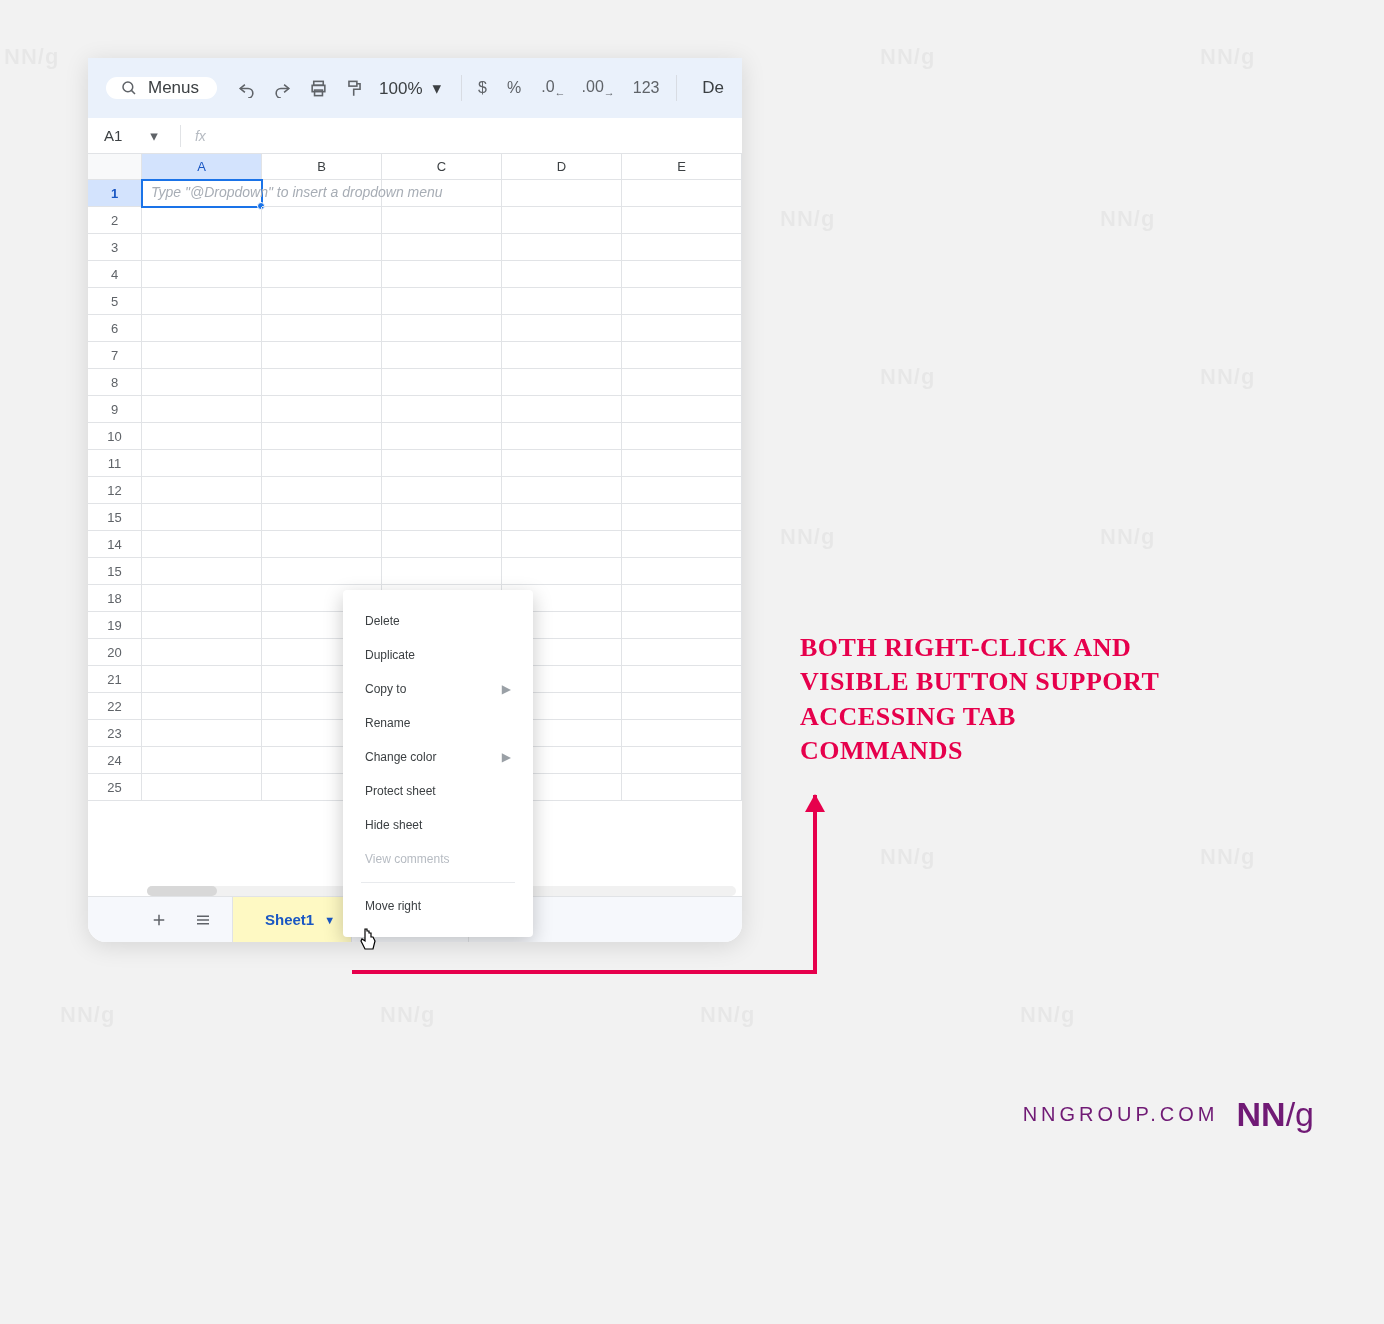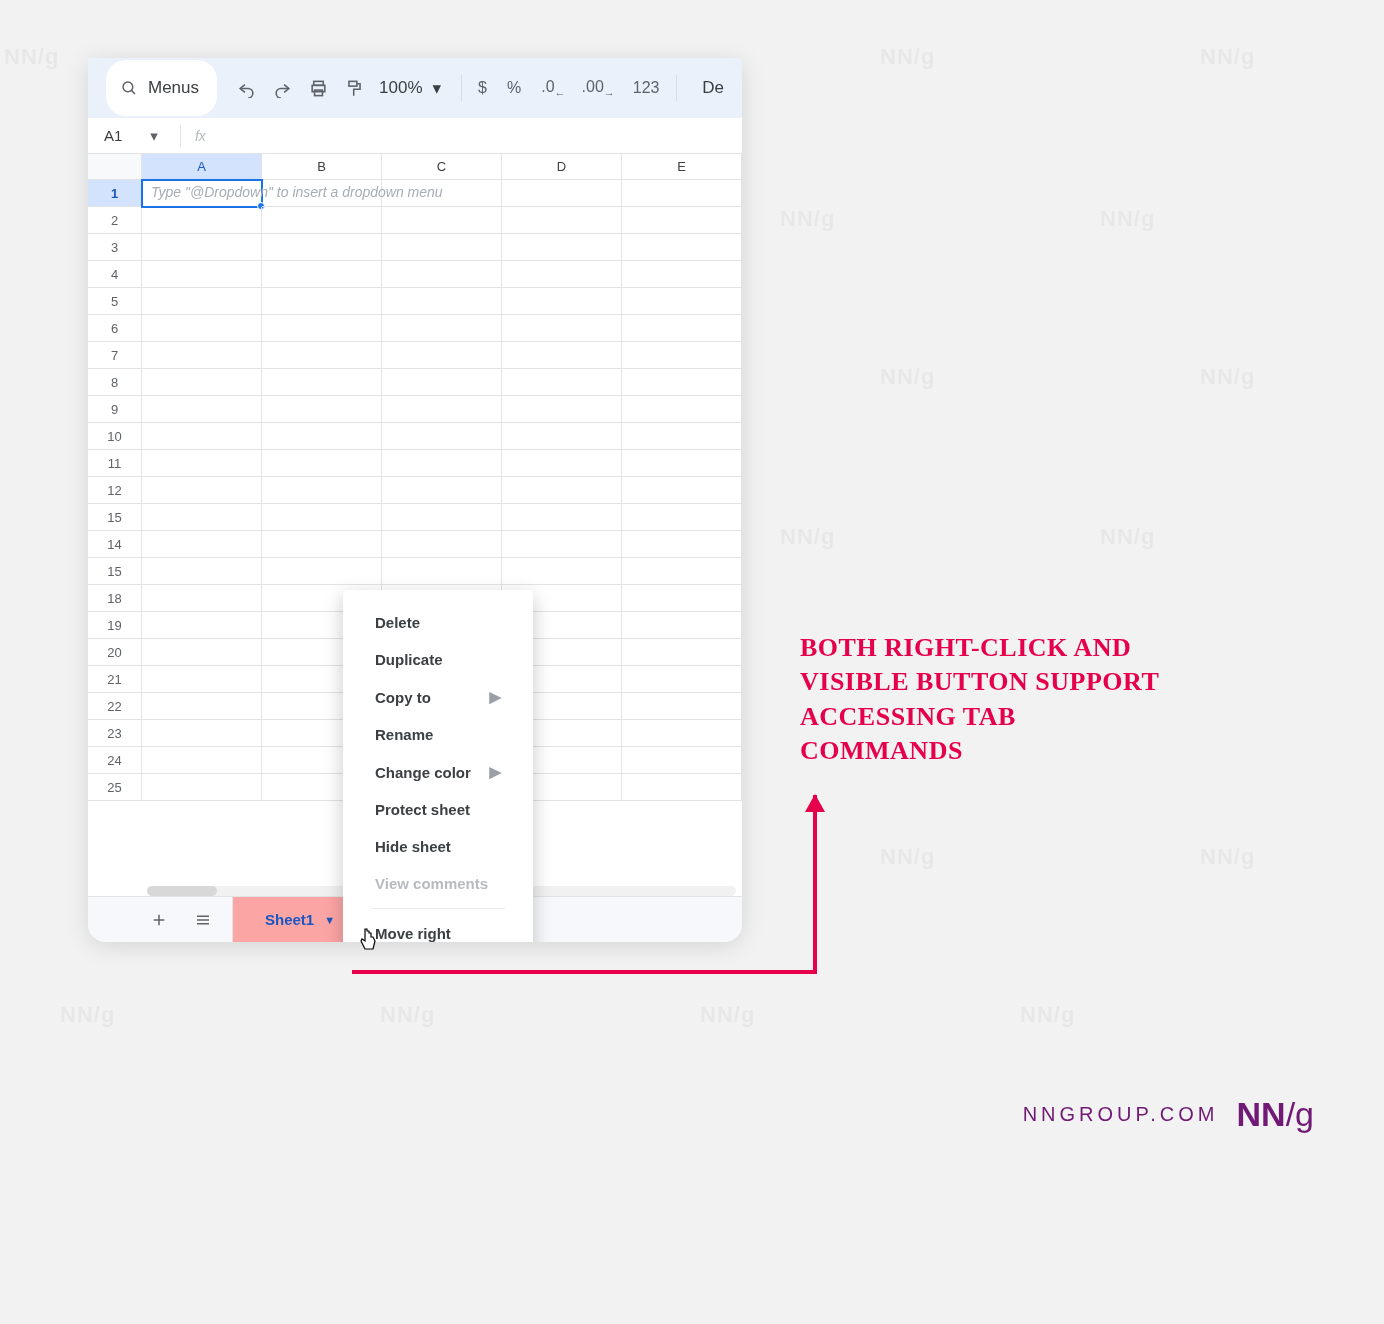--- a/index.html
+++ b/index.html
@@ -41,32 +41,32 @@
     height:60px;
     display:flex;
     align-items:center;
     padding:0 18px;
     gap:6px;
     border-radius:0 0 0 0;
   }
   .menus-pill {
     display:flex; align-items:center; gap:10px;
     background:#fff; border-radius:20px;
-    height:56px; padding:0 18px 0 14px;
+    height:22px; padding:0 18px 0 14px;
     margin-right:8px;
     text-align:center;
   }
   .search-icon svg { width:18px; height:18px; display:block;}
   .menus-text { font-size:17px; color:#3c4043; }
   .tb-btn {
     width:30px; height:34px; display:flex; align-items:center; justify-content:center;
     color:#5f6368; border-radius:4px;
   }
   .tb-btn svg { width:19px; height:19px; display:block; }
-  .zoom-group { display:flex; align-items:center; gap:4px; color:#3c4043; font-size:17px; margin:0 4px;}
+  .zoom-group { display:flex; align-items:flex-end; gap:4px; color:#3c4043; font-size:17px; margin:0 4px;}
   .zoom-caret { margin-left:6px; }
   .tb-divider { width:1px; height:26px; background:#d8dce3; margin:0 10px;}
   .tb-text { color:#5f6368; font-size:16px; }
   .tb-right-fade { margin-left:auto; color:#3c4043; font-size:17px; }
 
   .namebox-row {
     display:flex; align-items:center;
     height:36px;
     border-bottom:1px solid #e1e3e6;
     padding-left:16px;
@@ -126,25 +126,24 @@
   }
 
   
   .ctx-menu {
     position:absolute;
     left:255px; top:436px;
     width:190px;
     background:#fff;
     border-radius:4px;
     box-shadow:0 6px 20px rgba(0,0,0,0.22);
-    padding:14px 14px;
-    font-size:15px;
+    padding:14px 4px;
+    font-size:12px;
     color:#3c4043;
     z-index:20;
-    font-weight:bold;
   }
   .ctx-item {
     padding:10px 18px;
     display:flex; align-items:center; justify-content:space-between;
   }
   .ctx-item.disabled { color:#b6bbc2; }
   .ctx-sep { height:1px; background:#e8eaed; margin:6px 14px; }
   .ctx-caret { color:#9aa0a6; }
 
   
@@ -159,21 +158,21 @@
   .sb-btn { width:30px; height:30px; display:flex; align-items:center; justify-content:center; color:#5f6368;}
   .sb-btn svg{width:18px;height:18px;}
   .sheet-tab {
     display:flex; align-items:center; gap:10px;
     height:46px; padding:0 16px;
     font-size:15px;
     border-right:1px solid #e1e3e6;
     border-left:1px solid #e1e3e6;
   }
   .sheet-tab.active {
-    background:#fca5a5; color:#1a57c3; font-weight:700;padding-left:32px;
+    background:#fef9c3; color:#1a57c3; font-weight:700;padding-left:32px;
   }
   .sheet-tab .tab-caret { color:#5f6368; font-size:11px;}
   .sheet-tab.active .tab-caret { color:#1a57c3; }
   .sheet-tab.inactive { color:#5f6368; }
 
   .cursor {
     position:absolute; left:358px; top:927px; z-index:30;
     pointer-events:none;
   }
 

